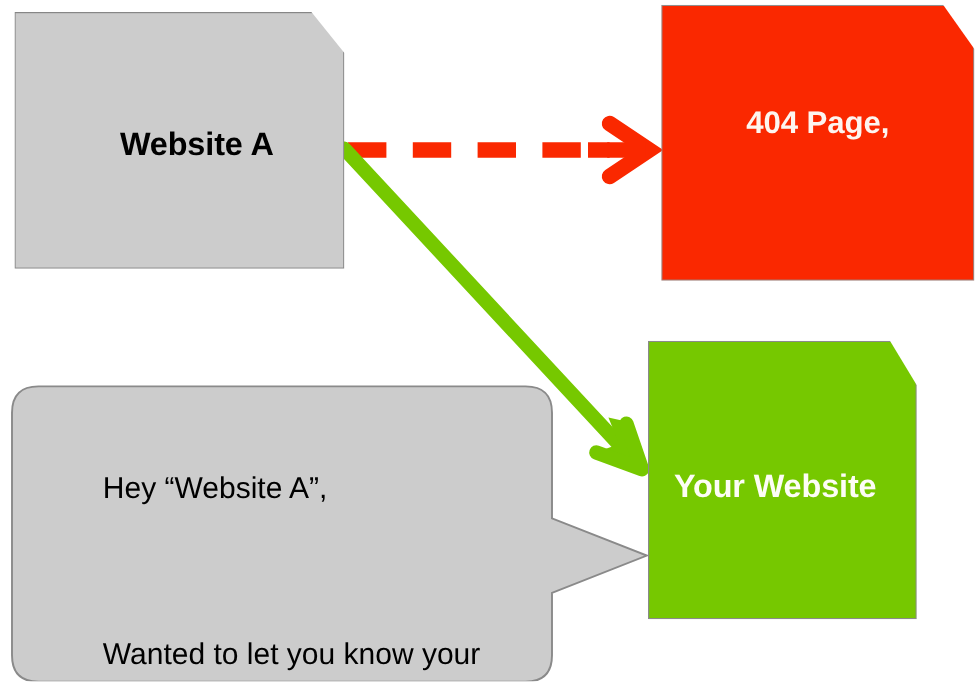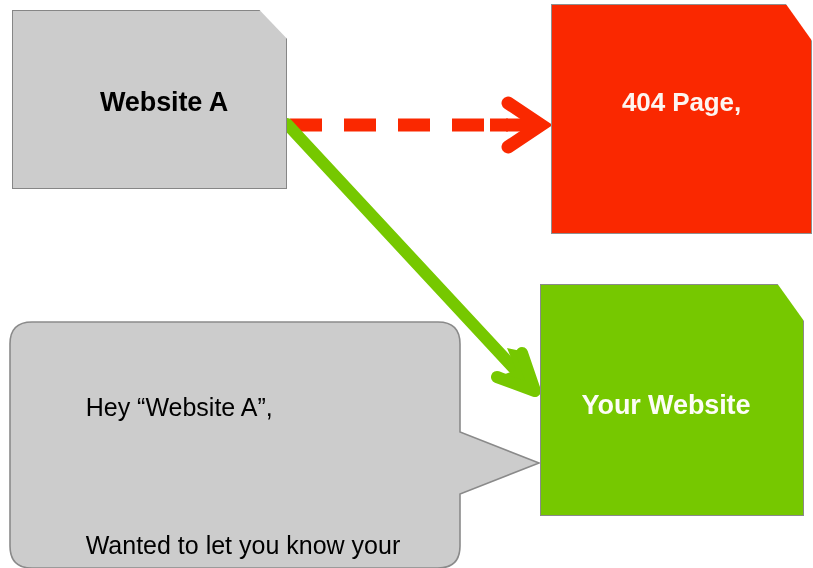--- a/index.html
+++ b/index.html
@@ -30,21 +30,21 @@
     font-weight: bold;
     line-height: 1.22;
     letter-spacing: -0.1px;
   }
 
   
   #website-a-box {
     left: 12px;
     top: 10px;
     width: 275px;
-    height: 179px;
+    height: 214px;
     background: #cccccc;
     border: 1px solid #868686;
     clip-path: polygon(0 0, 90% 0, 100% 16%, 100% 100%, 0 100%);
     filter: drop-shadow(1.5px 1.5px 0.6px rgba(110,110,110,0.75));
     padding-left: 35px;
   }
   #website-a-box .node-label {
     color: #000000;
     font-size: 27px;
     margin-top: 6px;
@@ -65,21 +65,21 @@
   #dead-page-box .node-label {
     color: #fdf5f0;
     font-size: 26px;
     padding: 0 16px;
   }
 
   
   #your-website-box {
     left: 540px;
     top: 284px;
-    width: 264px;
+    width: 224px;
     height: 232px;
     background: #76c800;
     border: 1px solid #8a8a8a;
     clip-path: polygon(0 0, 90% 0, 100% 16%, 100% 100%, 0 100%);
     filter: drop-shadow(1.5px 1.5px 0.6px rgba(120,120,120,0.8));
   }
   #your-website-box .node-label {
     color: #fdfdf6;
     font-size: 27px;
     margin-top: 10px;

